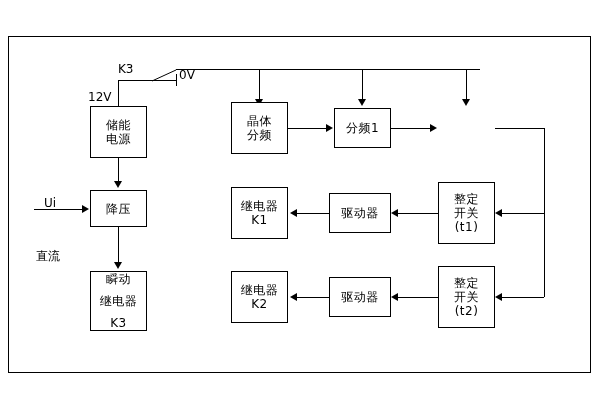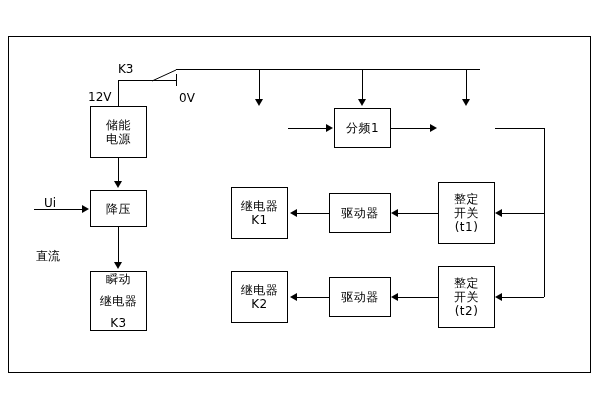--- a/index.html
+++ b/index.html
@@ -73,21 +73,21 @@
     border-top: 7px solid #000;
   }
 </style>
 </head>
 <body>
 
 <div id="root">
   <div class="frame"></div>
 
   <div class="label" style="left:118px; top:62px;">K3</div>
-  <div class="label" style="left:179px; top:91px;">0V</div>
+  <div class="label" style="left:179px; top:68px;">0V</div>
   <div class="label" style="left:88px; top:90px;">12V</div>
   <div class="label" style="left:44px; top:196px;">Ui</div>
   <div class="label" style="left:36px; top:216px;margin-top:32px;">直流</div>
 
   <div class="line h" style="left:118px; top:80px; width:58px;"></div>
 
   <div style="position:absolute; left:152px; top:68px; width:26px; height:14px;">
     <svg width="26" height="14" viewBox="0 0 26 14">
         <line x1="0" y1="12" x2="24" y2="1" stroke="#000" stroke-width="1"></line>
       </svg>
@@ -125,20 +125,24 @@
 
   <div class="line v" style="left:118px; top:158px; height:25px;"></div>
   <div class="arrow arrow-down" style="left:114px; top:181px;"></div>
 
   <div class="line v" style="left:118px; top:227px; height:37px;"></div>
   <div class="arrow arrow-down" style="left:114px; top:262px;"></div>
 
   <div class="line h" style="left:34px; top:209px; width:48px;"></div>
   <div class="arrow arrow-right" style="left:82px; top:205px;"></div>
 
+  <div class="box" style="left:231px; top:102px; width:57px; height:52px;">
+    <span>晶体</span>
+    <span>分频</span>
+  </div>
 
   <div class="box" style="left:334px; top:108px; width:57px; height:40px;">
     <span>分频1</span>
   </div>
 
 
   <div class="line h" style="left:288px; top:128px; width:38px;"></div>
   <div class="arrow arrow-right" style="left:326px; top:124px;"></div>
 
   <div class="line h" style="left:391px; top:128px; width:39px;"></div>

